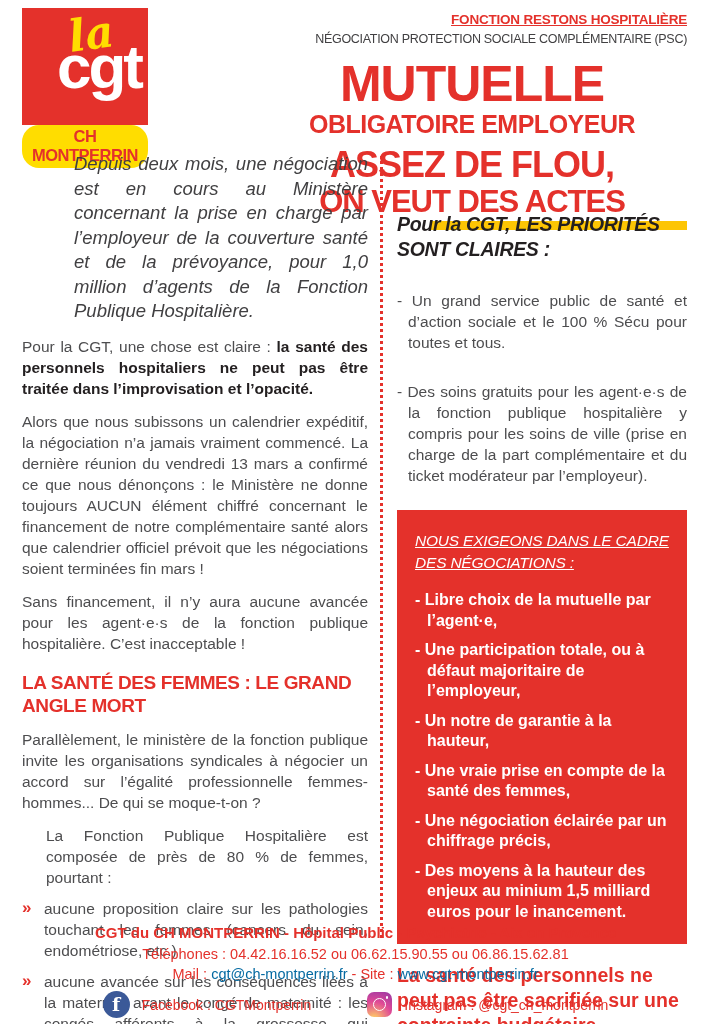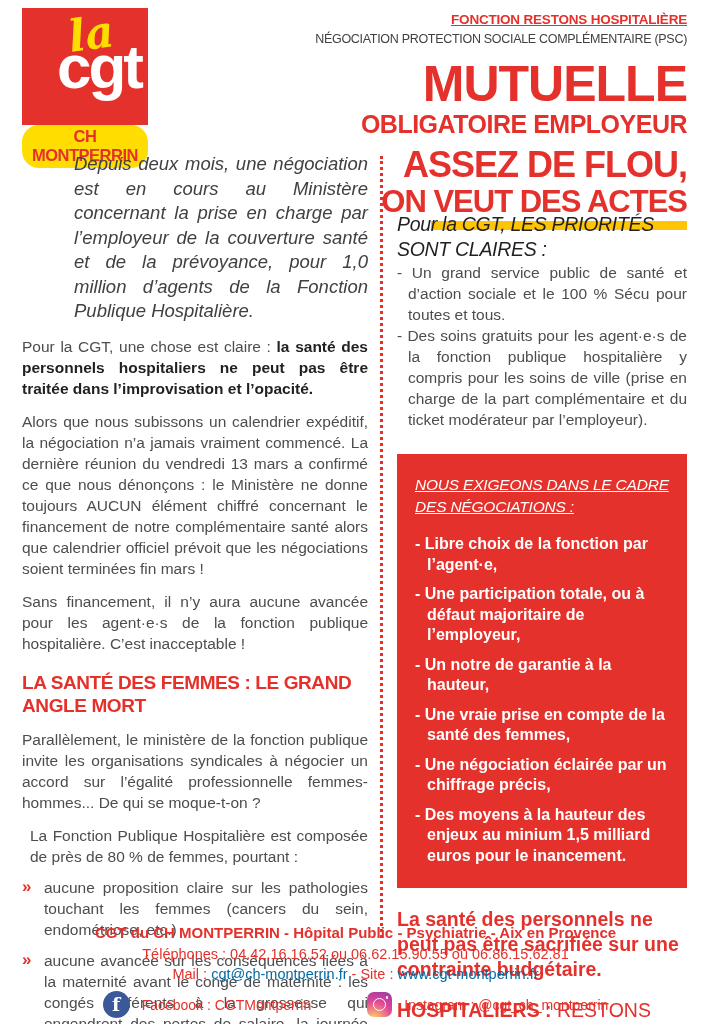--- a/index.html
+++ b/index.html
@@ -11,42 +11,42 @@
   
   .top-row { position:absolute; top:8px; left:22px; right:24px; display:flex; justify-content:space-between; }
   .logo { width:126px; }
   .logo-box { background:#e4312b; height:117px; padding-top:6px; text-align:center; position:relative; }
   .logo-la { display:block; color:#ffdd00; font-family:"DejaVu Serif", serif; font-style:italic; font-weight:bold; font-size:44px; line-height:40px; transform:rotate(-8deg); margin-left:12px; }
   .logo-cgt { display:block; color:#ffffff; font-weight:bold; font-size:62px; line-height:54px; letter-spacing:-3px; margin-top:-14px;padding-left:28px; }
   .logo-strip { background:#ffdd00; color:#e4312b; font-weight:bold; font-size:16.5px; text-align:center; padding:2px 0 3px; letter-spacing:-0.5px;border-radius:17px; }
   .masthead { width:430px; text-align:right; padding-top:4px; }
   .kicker { color:#e4312b; font-weight:bold; font-size:13.5px; letter-spacing:-0.2px; text-decoration:underline; }
   .subkicker { color:#414042; font-size:12.5px; letter-spacing:-0.3px; margin-top:5px; }
-  .headline { color:#e4312b; font-weight:bold; line-height:1; letter-spacing:-1px; }
+  .headline { color:#e4312b; font-weight:bold; line-height:1; letter-spacing:-1px;text-align:center; }
   .h-1 { font-size:50px; margin-top:13px; }
   .h-2 { font-size:25px; margin-top:3px; letter-spacing:-0.5px; }
   .h-3 { font-size:36px; margin-top:10px; }
   .h-4 { font-size:31px; margin-top:3px; }
   .yellow-bar { height:9px; background:#fdc504; width:256px; margin-left:auto; margin-top:4px; }
   
   .columns { position:absolute; top:152px; left:22px; right:24px; display:flex; }
   .col-left { width:346px; font-size:15.5px; line-height:21px; text-align:justify; }
   .divider { border-left:3px dotted #e4312b; margin:4px 14px 0 12px; height:782px; }
   .col-right { flex:1; padding-top:60px; font-size:15.5px; line-height:21px; }
   .intro { margin-left:52px; font-style:italic; font-weight:500; color:#414042; font-size:18.5px; line-height:24.5px; }
   .para { margin-top:12px; }
   .bold-black { font-weight:bold; color:#231f20; }
   .red-head { color:#e4312b; font-weight:bold; font-size:19px; line-height:23px; letter-spacing:-0.4px; margin-top:17px; text-align:left; }
-  .indent { margin-left:8px; }
+  .indent { margin-left:24px; }
   .arrow-item { display:flex; margin-top:10px; }
   .arrow { flex:0 0 22px; font-weight:bold; font-size:17px; line-height:20px; }
   .arrow.red { color:#e4312b; }
   
-  .prio-head { color:#231f20; font-weight:normal; font-style:italic; font-size:19.5px; line-height:25px; letter-spacing:-0.3px; }
-  .dash { padding-left:11px; text-indent:-11px; margin-top:0; text-align:justify; }
+  .prio-head { color:#231f20; font-weight:bold; font-style:italic; font-size:19.5px; line-height:25px; letter-spacing:-0.3px; }
+  .dash { padding-left:11px; text-indent:-11px; margin-top:28px; text-align:justify; }
   .dash::before { content:"- "; }
   .red-box { background:#e4312b; color:#ffffff; margin-top:24px; padding:20px 16px 22px 18px; }
   .red-box-head { font-weight:normal; font-style:italic; font-size:15.5px; line-height:22px; text-decoration:underline; letter-spacing:-0.2px; }
   .red-box-list { margin-top:16px; }
   .red-box-item { font-weight:bold; font-size:16px; line-height:20.5px; padding-left:12px; text-indent:-12px; margin-top:9px; }
   .red-box-item::before { content:"- "; }
   .red-strong { color:#e4312b; font-weight:bold; font-size:19.5px; line-height:25px; margin-top:19px; }
   .red-mixed { color:#e4312b; font-size:19.5px; line-height:25px; margin-top:16px; }
   .red-mixed .lead { font-weight:bold; }
   
@@ -112,21 +112,21 @@
     <div class="divider"></div>
 
     <div class="col-right">
       <h2 class="prio-head">Pour la CGT, LES PRIORITÉS SONT CLAIRES :</h2>
       <p class="dash">Un grand service public de santé et d’action sociale et le 100 % Sécu pour toutes et tous.</p>
       <p class="dash">Des soins gratuits pour les agent·e·s de la fonction publique hospitalière y compris pour les soins de ville (prise en charge de la part complémentaire et du ticket modérateur par l’employeur).</p>
 
       <div class="red-box">
         <div class="red-box-head">NOUS EXIGEONS DANS LE CADRE DES NÉGOCIATIONS :</div>
         <div class="red-box-list">
-          <p class="red-box-item">Libre choix de la fonction par l’agent·e,</p>
+          <p class="red-box-item">Libre choix de la mutuelle par l’agent·e,</p>
           <p class="red-box-item">Une participation totale, ou à défaut majoritaire de l’employeur,</p>
           <p class="red-box-item">Un notre de garantie à la hauteur,</p>
           <p class="red-box-item">Une vraie prise en compte de la santé des femmes,</p>
           <p class="red-box-item">Une négociation éclairée par un chiffrage précis,</p>
           <p class="red-box-item">Des moyens à la hauteur des enjeux au minium 1,5 milliard euros pour le  inancement.</p>
         </div>
       </div>
 
       <p class="red-strong">La santé des personnels ne peut pas être sacrifiée sur une contrainte budgétaire.</p>
       <p class="red-mixed"><span class="lead">HOSPITALIERS : </span><span>RESTONS MOBILISÉS ! Sans mobilisation, rien ne sera gagné.</span></p>

